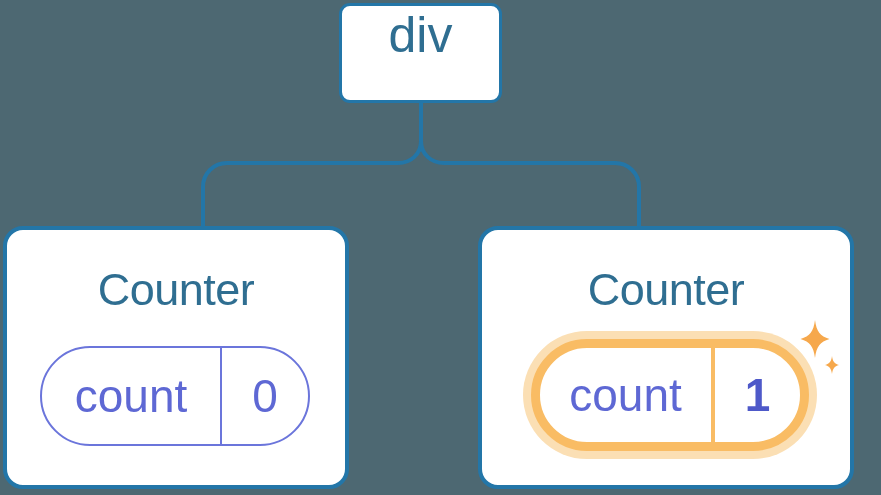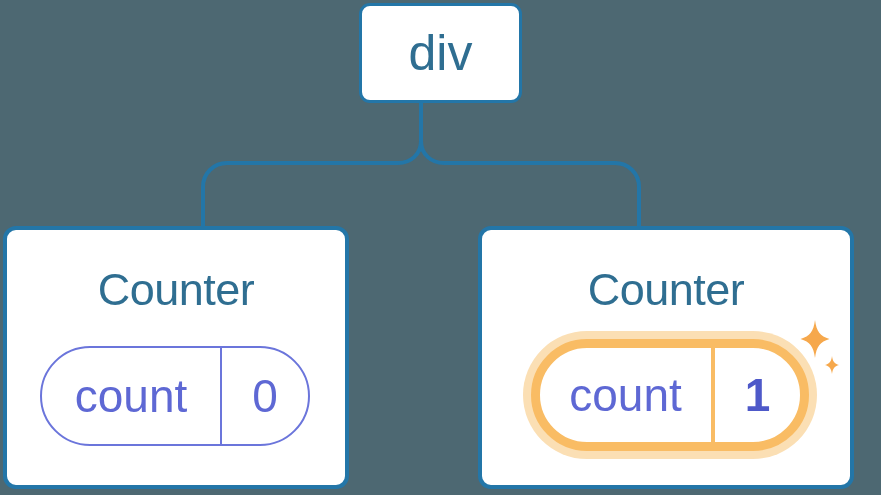--- a/index.html
+++ b/index.html
@@ -5,27 +5,27 @@
   html,body{margin:0;padding:0;background:#4D6872;}
   .stage{
     position:relative;width:881px;height:495px;background:#4D6872;
     font-family:"Liberation Sans",sans-serif;overflow:hidden;
   }
   svg.connector{position:absolute;left:0;top:0;width:881px;height:495px;}
 
   .node-root{
     position:absolute;left:339px;top:3px;width:163px;height:100px;
     box-sizing:border-box;background:#FFFFFF;border:3.5px solid #2376A8;
-    border-radius:11px;display:flex;align-items:center;justify-content:center;
-    font-size:50px;font-weight:500;color:#2F6E91;margin-left:20px;
+    border-radius:11px;display:flex;align-items:flex-start;justify-content:center;
+    font-size:50px;font-weight:500;color:#2F6E91;
   }
 
   .card{
     position:absolute;top:226px;height:263px;box-sizing:border-box;
-    background:#FFFFFF;border:4px solid #2376A8;border-radius:13px;
+    background:#FFFFFF;border:4px solid #2376A8;border-radius:20px;
   }
   .card-left{left:3px;width:346px;}
   .card-right{left:478px;width:376px;}
   .card-title{
     margin-top:34px;text-align:center;font-size:45px;font-weight:500;
     color:#2F6E91;letter-spacing:-0.5px;
   }
 
   
   .pill{

